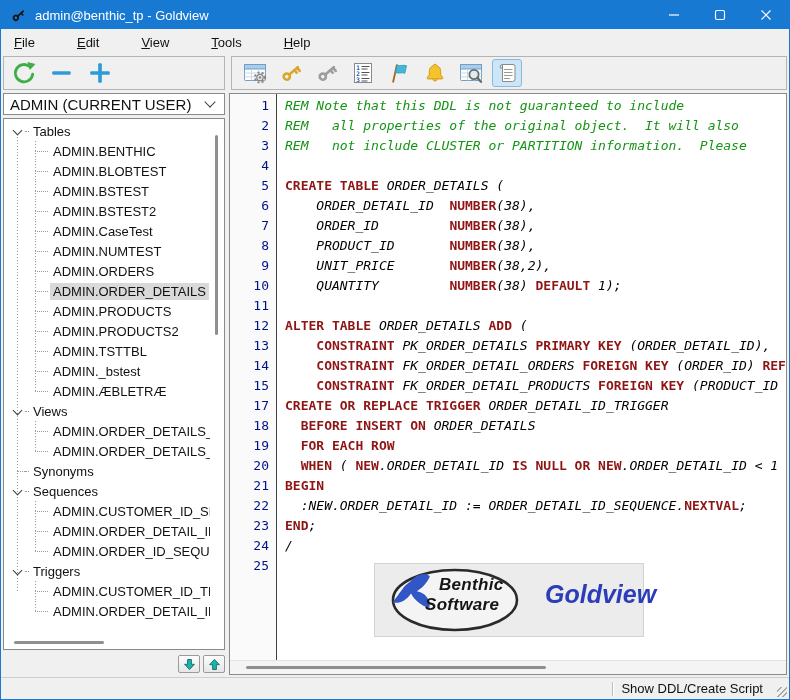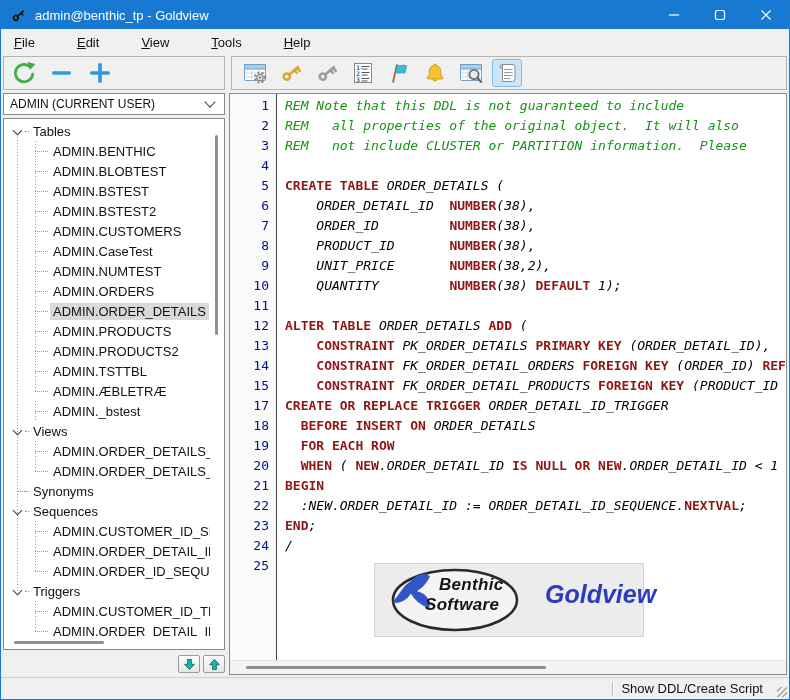--- a/index.html
+++ b/index.html
@@ -23,21 +23,21 @@
   .toolbar-row{flex:0 0 36px;display:flex;padding:0 2px;gap:6px;}
   .tbbox{border:1px solid #b4b4b4;background:#f0f0f0;display:flex;align-items:center;padding:0 5px;gap:4px;box-sizing:border-box;height:34px;margin-top:1px;}
   .tb-left{width:222px;flex:0 0 222px;gap:8px;}
   .tb-right{flex:1;gap:6px;padding-left:8px;}
   .tbtn{width:30px;height:28px;display:flex;align-items:center;justify-content:center;border:1px solid transparent;border-radius:3px;background:transparent;padding:0;}
   .tbtn.selected{background:#cde6f7;border-color:#84b9e3;}
 
   
   .content{flex:1;display:flex;padding:2px;gap:4px;min-height:0;}
   .sidebar{flex:0 0 222px;width:222px;display:flex;flex-direction:column;min-height:0;}
-  .schema-select{flex:0 0 20px;border:1px solid #8a8a8a;background:#fff;display:flex;align-items:center;font-size:12px;padding:0 6px;margin-bottom:3px;color:#111;}
+  .schema-select{flex:0 0 20px;border:1px solid #8a8a8a;background:#fff;display:flex;align-items:center;font-size:15px;padding:0 6px;margin-bottom:3px;color:#111;}
   .dd-chev{width:7px;height:7px;border-right:1.4px solid #444;border-bottom:1.4px solid #444;transform:rotate(45deg);margin-left:auto;margin-right:4px;margin-top:-4px;}
 
   .treebox{flex:1;border:1px solid #8a8a8a;background:#fff;position:relative;overflow:hidden;min-height:0;}
   .tree{position:absolute;top:2px;left:2px;right:14px;bottom:12px;overflow:hidden;font-size:13px;color:#111;}
   .tree::before{content:"";position:absolute;left:11px;top:16px;height:454px;width:1px;
     background-image:repeating-linear-gradient(to bottom,#9a9a9a 0 1px,transparent 1px 3px);}
   .trow{height:20px;display:flex;align-items:center;position:relative;white-space:nowrap;}
   .trow.cat{padding-left:24px;}
   .trow.child{padding-left:44px;}
   .trow.cat::before{content:"";position:absolute;left:19px;top:10px;width:4px;border-top:1px dotted #9a9a9a;}
@@ -257,48 +257,45 @@
             <div class="trow child">
               <span class="tlabel">ADMIN.BLOBTEST</span>
             </div>
             <div class="trow child">
               <span class="tlabel">ADMIN.BSTEST</span>
             </div>
             <div class="trow child">
               <span class="tlabel">ADMIN.BSTEST2</span>
             </div>
             <div class="trow child">
-              <span class="tlabel">ADMIN.CUSTOMERS</span>
-            </div>
-            <div class="trow child">
               <span class="tlabel">ADMIN.CaseTest</span>
             </div>
             <div class="trow child">
               <span class="tlabel">ADMIN.NUMTEST</span>
             </div>
             <div class="trow child">
               <span class="tlabel">ADMIN.ORDERS</span>
             </div>
             <div class="trow child selected">
               <span class="tlabel">ADMIN.ORDER_DETAILS</span>
             </div>
             <div class="trow child">
               <span class="tlabel">ADMIN.PRODUCTS</span>
             </div>
             <div class="trow child">
               <span class="tlabel">ADMIN.PRODUCTS2</span>
             </div>
             <div class="trow child">
               <span class="tlabel">ADMIN.TSTTBL</span>
             </div>
+            <div class="trow child">
+              <span class="tlabel">ADMIN._bstest</span>
+            </div>
             <div class="trow child last">
               <span class="tlabel">ADMIN.ÆBLETRÆ</span>
-            </div>
-            <div class="trow child">
-              <span class="tlabel">ADMIN._bstest</span>
             </div>
             <div class="trow cat">
               <span class="tchev"></span>
               <span class="tlabel">Views</span>
             </div>
             <div class="trow child">
               <span class="tlabel">ADMIN.ORDER_DETAILS_VIE</span>
             </div>
             <div class="trow child last">
               <span class="tlabel">ADMIN.ORDER_DETAILS_VIE</span>

